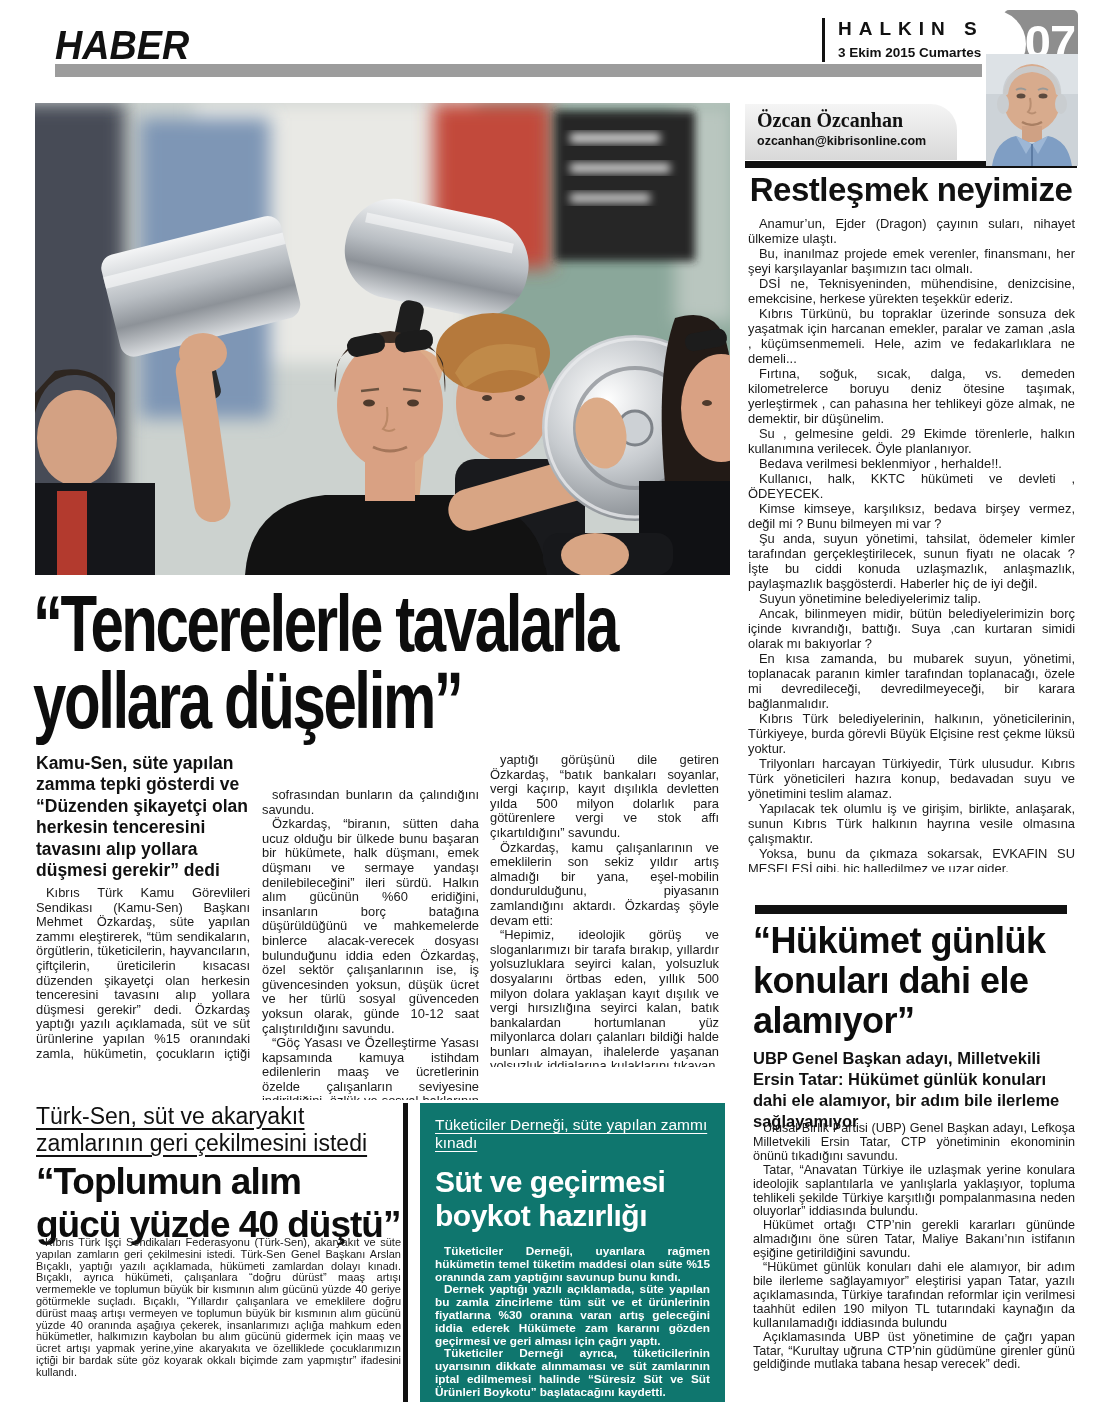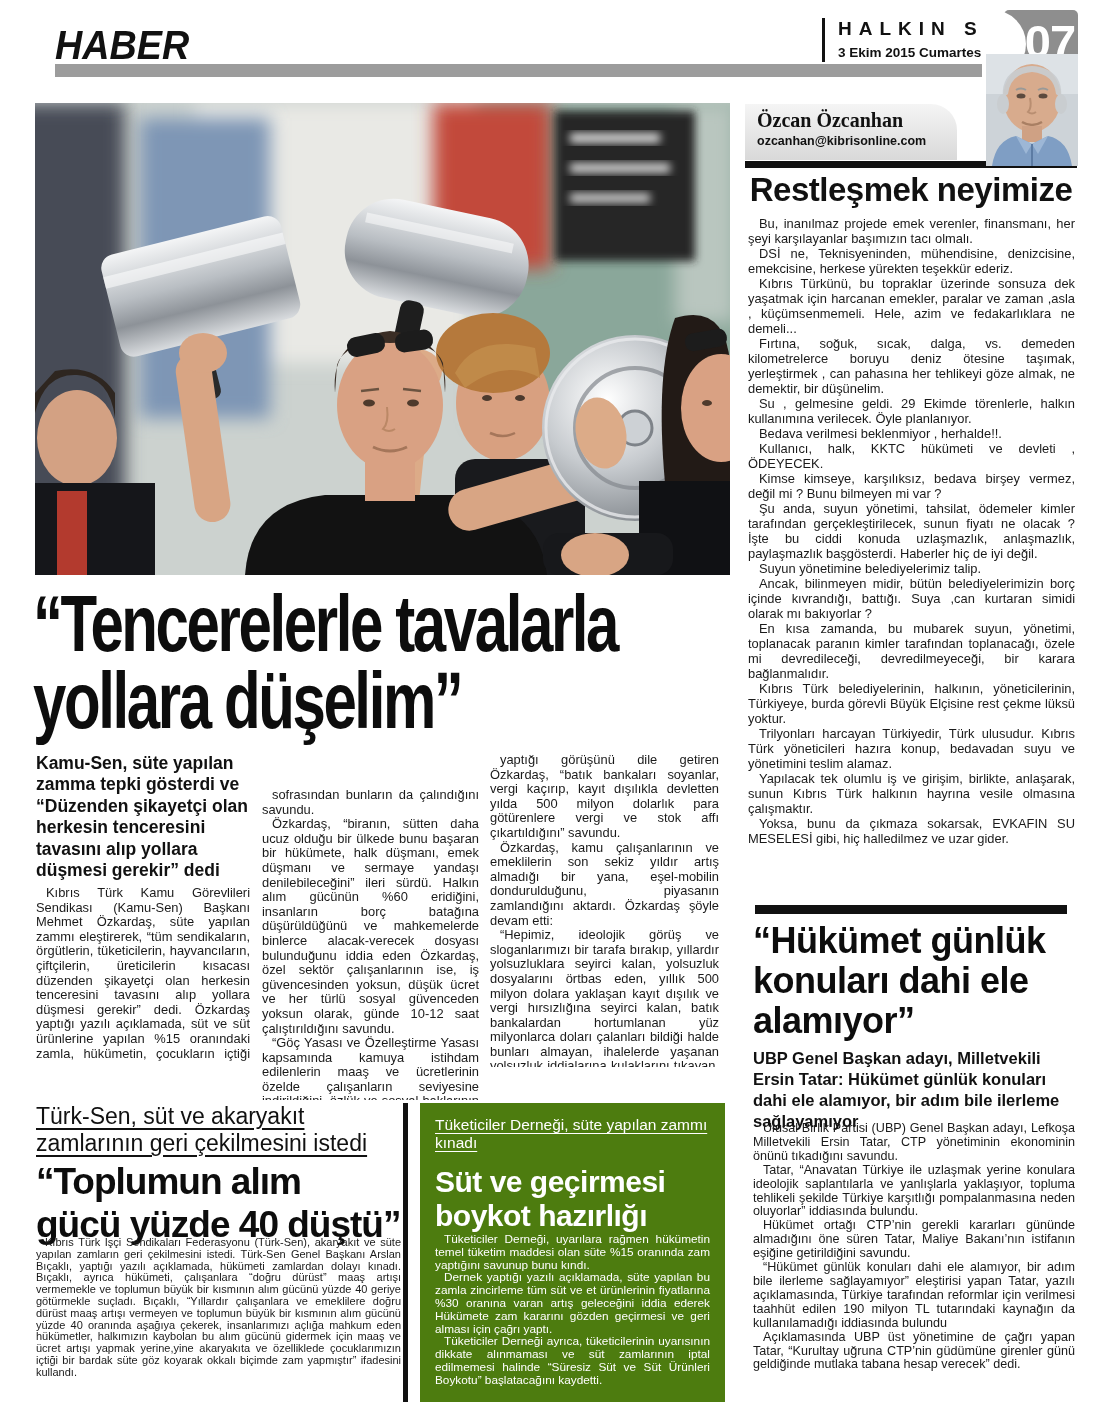--- a/index.html
+++ b/index.html
@@ -75,26 +75,26 @@
   .ts-body {
     position:absolute; left:36px; top:1237px; width:365px; height:168px;
     font-size:11px; line-height:11.8px; text-align:justify; overflow:hidden;
   }
   .ts-body p { margin:0; text-indent:9px; }
   .vdivider { position:absolute; left:403px; top:1103px; width:5px; height:299px; background:#111; }
 
   
   .boybox {
     position:absolute; left:420px; top:1103px; width:305px; height:299px;
-    background:#4d7c0f; color:#fff; box-sizing:border-box; padding:13px 15px 0 15px; overflow:hidden;
+    background:#0f766e; color:#fff; box-sizing:border-box; padding:13px 15px 0 15px; overflow:hidden;
   }
   .boy-kicker { font-size:15.5px; line-height:18px; text-decoration:underline; text-underline-offset:3px; }
   .boy-hl { margin-top:13px; }
   .boy-hl .hl-line { display:block; font-size:30px; font-weight:bold; line-height:34px; letter-spacing:-0.5px; }
-  .boy-body { font-size:11.8px; line-height:12.8px; text-align:justify; }
+  .boy-body { margin-top:12px; font-size:11.8px; line-height:12.8px; text-align:justify;font-weight:bold; }
   .boy-body p { margin:0; text-indent:9px; }
 
   
   .tatar-rule { position:absolute; left:755px; top:905px; width:312px; height:9px; background:#111; }
   .tatar-hl {
     position:absolute; left:753px; top:921px; width:322px;
     font-size:36px; font-weight:bold; line-height:40px; letter-spacing:-0.5px; color:#0d0d0d;
   }
   .tatar-sub {
     position:absolute; left:753px; top:1048px; width:322px;
@@ -143,20 +143,21 @@
     </svg>
   </div>
 
   <div class="author-box">
     <div class="author-name">Özcan Özcanhan</div>
     <div class="author-email">ozcanhan@kibrisonline.com</div>
   </div>
   <div class="author-rule"></div>
   <div class="opinion-title">Restleşmek neyimize</div>
   <div class="opinion-body">
+      <p>Anamur’un, Ejder (Dragon) çayının suları, nihayet ülkemize ulaştı.</p>
       <p>Bu, inanılmaz projede emek verenler, finansmanı, her şeyi karşılayanlar  başımızın tacı olmalı.</p>
       <p>DSİ ne, Teknisyeninden, mühendisine, denizcisine, emekcisine, herkese  yürekten teşekkür ederiz.</p>
       <p>Kıbrıs Türkünü, bu topraklar üzerinde sonsuza dek yaşatmak için harcanan emekler, paralar ve zaman ,asla , küçümsenmemeli. Hele, azim ve fedakarlıklara  ne demeli...</p>
       <p>Fırtına, soğuk, sıcak, dalga, vs. demeden kilometrelerce boruyu deniz ötesine taşımak, yerleştirmek , can pahasına her tehlikeyi göze almak, ne demektir, bir düşünelim.</p>
       <p>Su , gelmesine geldi. 29 Ekimde törenlerle, halkın kullanımına verilecek. Öyle planlanıyor.</p>
       <p>Bedava verilmesi beklenmiyor , herhalde!!.</p>
       <p>Kullanıcı, halk, KKTC hükümeti ve devleti ,  ÖDEYECEK.</p>
       <p>Kimse kimseye, karşılıksız, bedava birşey vermez, değil mi ? Bunu bilmeyen mi var ?</p>
       <p>Şu anda, suyun yönetimi, tahsilat, ödemeler kimler tarafından gerçekleştirilecek, sunun  fiyatı ne olacak ? İşte bu ciddi konuda uzlaşmazlık, anlaşmazlık,  paylaşmazlık başgösterdi. Haberler  hiç de iyi değil.</p>
       <p>Suyun yönetimine  belediyelerimiz talip.</p>

